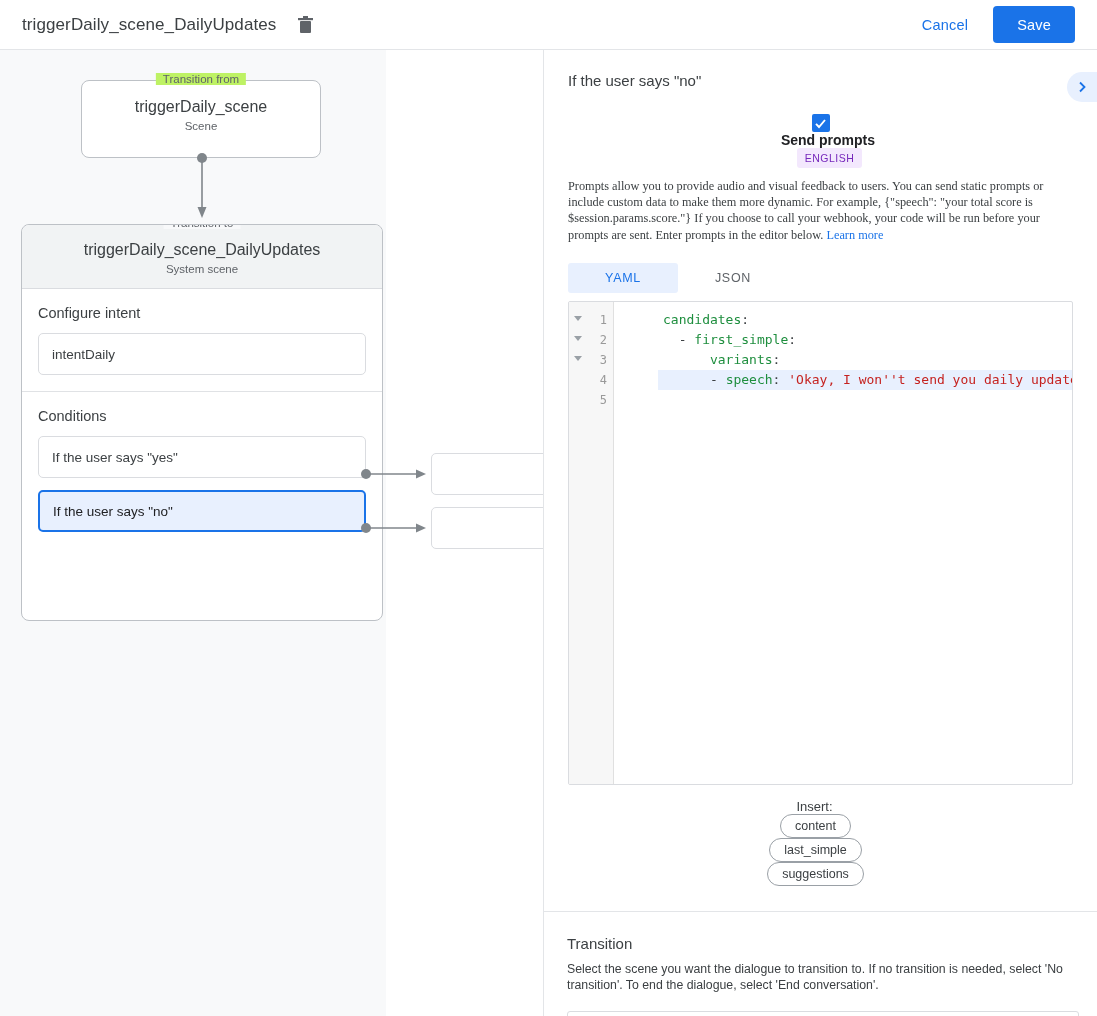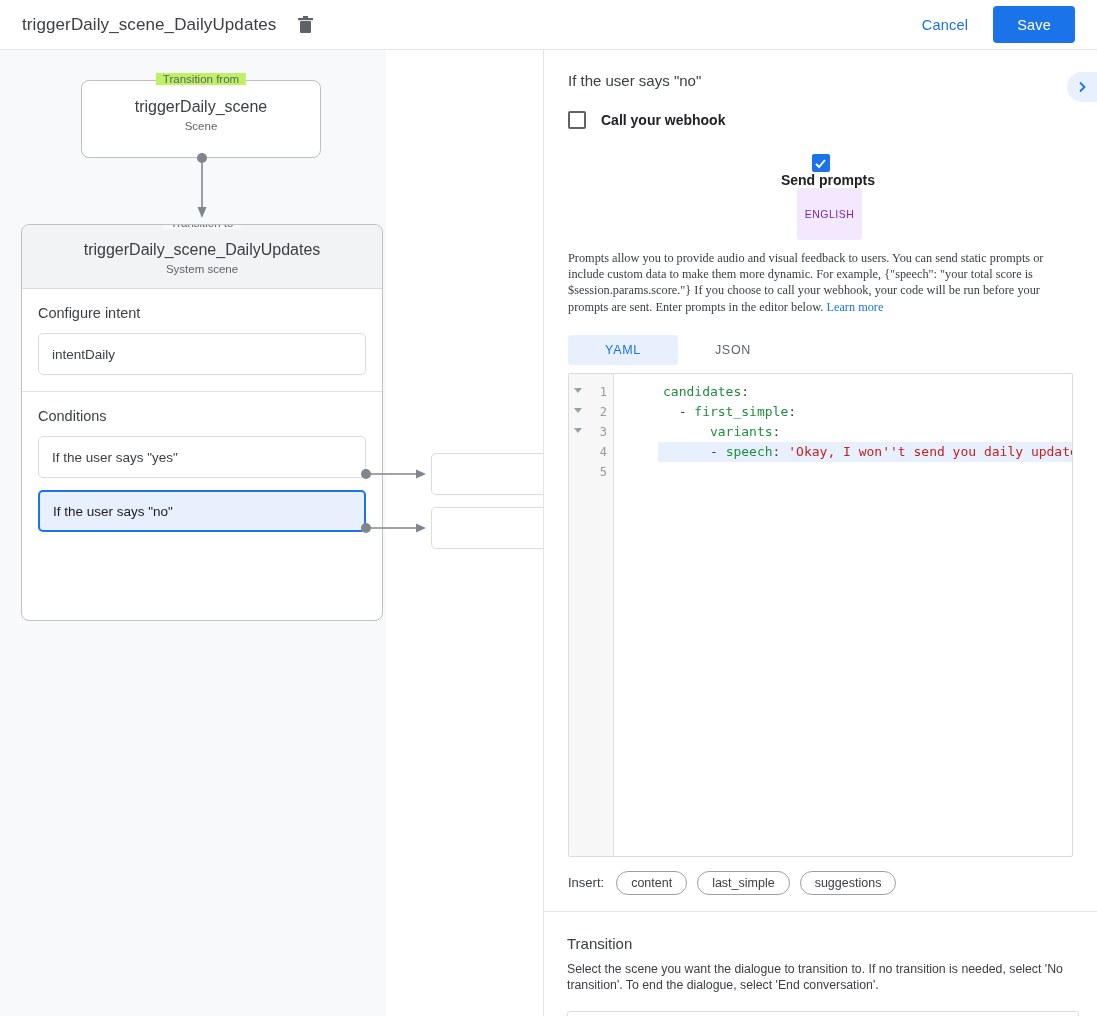--- a/index.html
+++ b/index.html
@@ -144,21 +144,21 @@
   }
   .cbox.checked {
     background: #1a73e8; border-color: #1a73e8;
     display: flex; align-items: center; justify-content: center;
   }
   .check-label {
     font-size: 14px; color: #202124; font-weight: bold; margin-left: 15px;
   }
   .lang-badge {
     margin-left: 18px; background: #f3e8fd; color: #7627bb;
-    font-size: 10.5px; letter-spacing: .5px; padding: 20px 8px;
+    font-size: 10.5px; letter-spacing: .5px; padding: 4px 8px;
     border-radius: 3px; font-weight: 500;
   }
   .desc {
     font-size: 12.3px; line-height: 16.2px; color: #3c4043;
     margin-top: 10px; max-width: 512px; font-family: Liberation Serif, serif;
   }
   .link { color: #1a73e8; text-decoration: none; cursor: pointer; }
 
   
   .tabs { display: flex; margin-top: 20px; }
@@ -197,21 +197,21 @@
     height: 20px; line-height: 20px; white-space: pre;
     font-family: "DejaVu Sans Mono", monospace; font-size: 13px;
     padding-left: 5px;
     margin-left: 44px;
   }
   .code-line.highlight { background: #e8f0fe; }
   .tk-key { color: #1e8e3e; }
   .tk-punc { color: #3c4043; }
   .tk-str { color: #c5221f; }
 
-  .insert-row { display: flex; align-items: center; margin-top: 14px; }
+  .insert-row { display: flex; align-items: center; margin-top: 14px; flex-direction: column; }
   .insert-label { font-size: 13px; color: #3c4043; margin-right: 12px; }
   .chip {
     border: 1px solid #9aa0a6; border-radius: 14px;
     padding: 4px 14px; font-size: 12.5px; color: #3c4043;
     margin-right: 10px; cursor: pointer; background: #fff;
     font-family: inherit;
   }
 
   .panel-divider {
     position: absolute; left: 543px; top: 911px; width: 554px; height: 1px;
@@ -305,24 +305,20 @@
       <div class="panel-title">If the user says "no"</div>
       <div class="expand-btn">
         <svg width="14" height="14" viewBox="0 0 14 14" aria-hidden="true">
           <polyline points="5,2.5 9.5,7 5,11.5" fill="none" stroke="#1a73e8" stroke-width="1.8"></polyline>
         </svg>
       </div>
     </div>
 
     <div class="panel-body">
 
-      <div class="check-row">
-        <div class="cbox"></div>
-        <div class="check-label">Call your webhook</div>
-      </div>
 
       <div class="check-row" style="margin-top:25px;flex-direction:column;">
         <div class="cbox checked">
           <svg width="13" height="13" viewBox="0 0 13 13" aria-hidden="true">
             <polyline points="2,6.8 5,10 11,3" fill="none" stroke="#fff" stroke-width="1.9"></polyline>
           </svg>
         </div>
         <div class="check-label">Send prompts</div>
         <div class="lang-badge">ENGLISH</div>
       </div>

